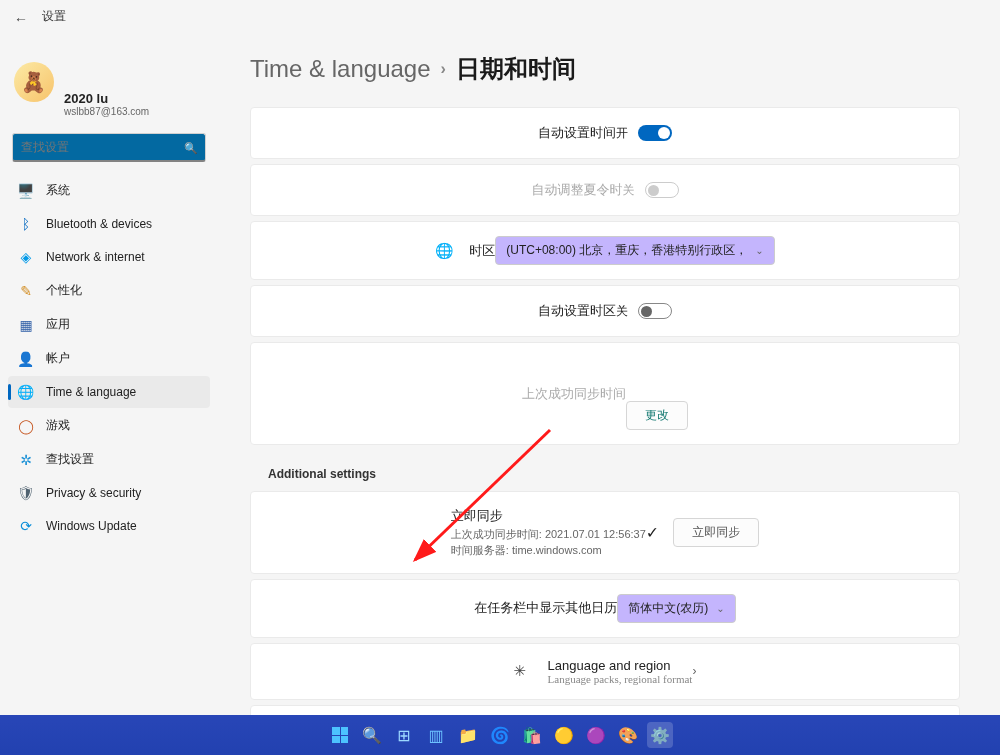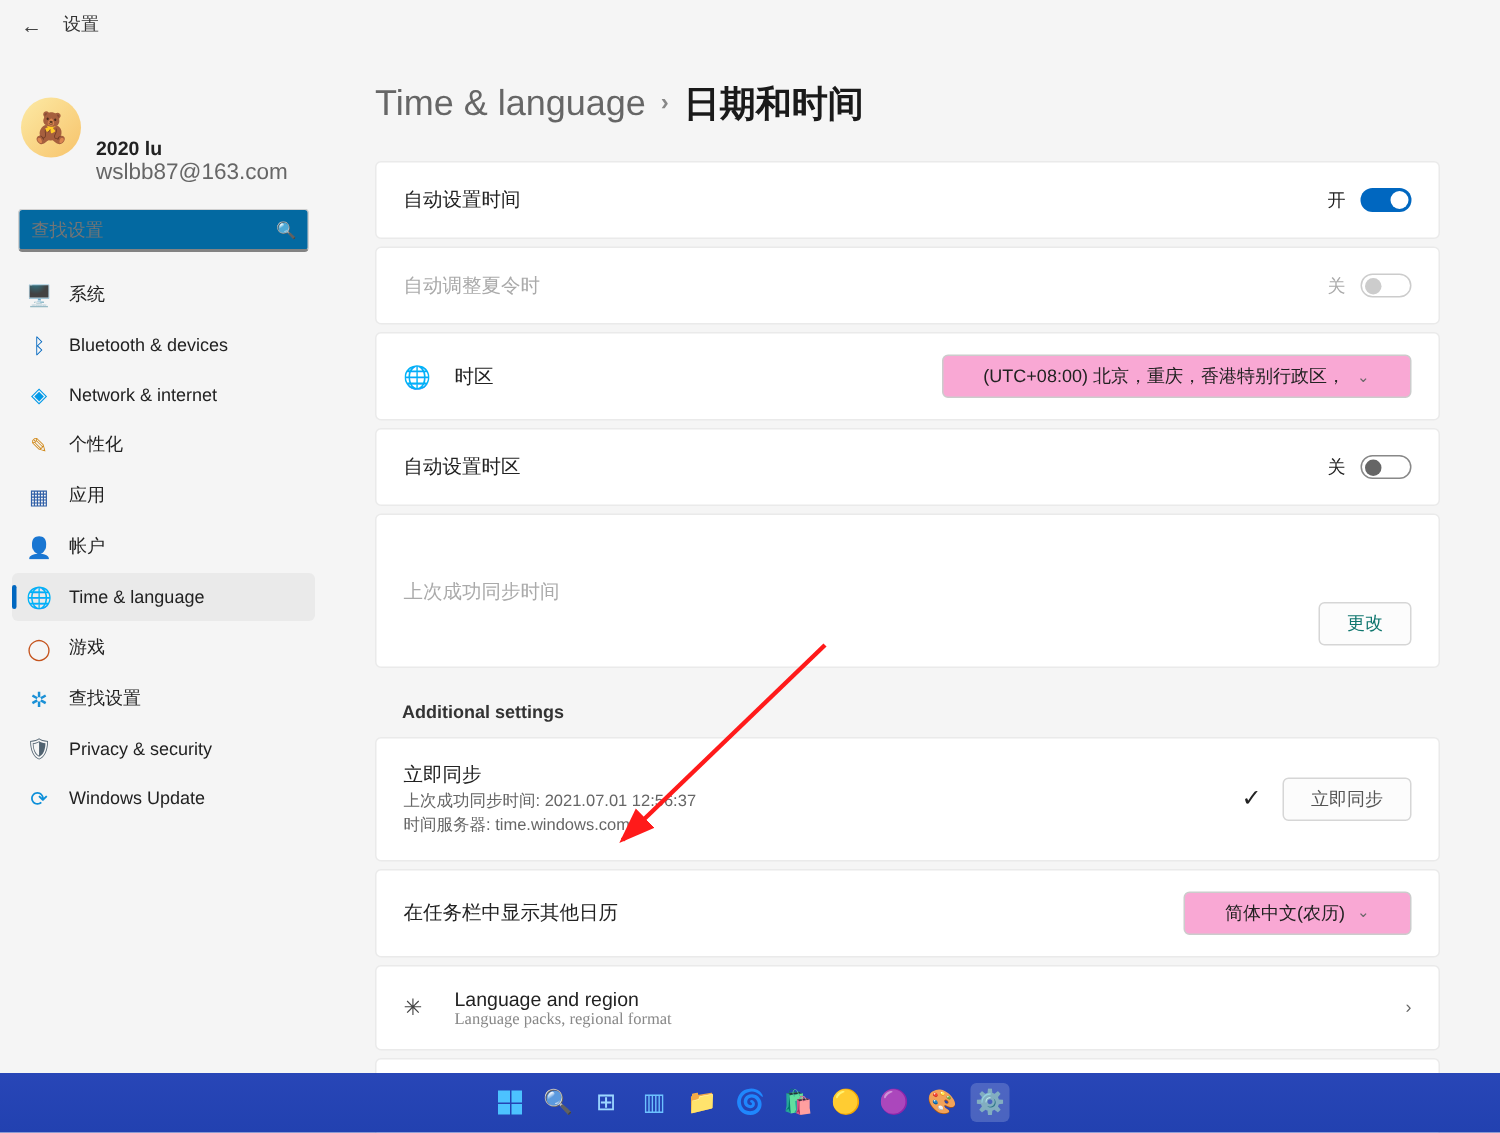--- a/index.html
+++ b/index.html
@@ -6,51 +6,51 @@
 body { width: 1000px; height: 755px; background: #f5f5f5; overflow: hidden; position: relative; }
 
 .header { display: flex; align-items: center; padding: 8px 14px; gap: 14px; font-size: 12px; color: #333; }
 .back-arrow { font-size: 14px; cursor: pointer; color: #444; }
 
 .main-layout { display: flex; width: 100%; height: calc(100% - 30px); }
 .sidebar { width: 218px; flex-shrink: 0; padding: 14px 8px 0 8px; }
 .user-block { display: flex; align-items: center; gap: 10px; padding: 0 6px 16px 6px; }
 .avatar { width: 40px; height: 40px; border-radius: 50%; background: linear-gradient(135deg,#fceaa5,#f7c36b); display:flex; align-items:center; justify-content:center; font-size: 20px; }
 .user-name { font-size: 13px; font-weight: 600; color: #222; margin-top: 44px; }
-.user-email { font-size: 15px; color: #666; }
+.user-email { font-size: 10px; color: #666; }
 .search-box { position: relative; margin: 0 4px 12px 4px; }
 .search-box input { width: 100%; padding: 6px 28px 6px 8px; font-size: 12px; border: 1px solid #d0d0d0; background: #0369a1; border-radius: 3px; border-bottom: 2px solid #838383; }
 .search-box .sicon { position: absolute; right: 8px; top: 50%; transform: translateY(-50%); color: #666; font-size: 11px; }
 
 .nav { list-style: none; }
 .nav li { display: flex; align-items: center; gap: 12px; padding: 8px 10px; font-size: 12px; color: #222; border-radius: 4px; cursor: pointer; margin: 1px 0; position: relative; }
 .nav li.active { background: #eaeaea; }
 .nav li.active::before{ content:""; position:absolute; left:0; top:8px; bottom:8px; width:3px; background:#0067c0; border-radius:2px;}
 .nav-icon { width: 16px; height: 16px; display: inline-flex; align-items: center; justify-content: center; font-size: 14px; }
 .i-system{color:#0067c0;} .i-bt{color:#0067c0;} .i-net{color:#0099e8;} .i-pers{color:#d18a1c;} .i-apps{color:#3160a7;}
 .i-acct{color:#28a3a3;} .i-time{color:#1ea3e4;} .i-game{color:#c5541e;} .i-access{color:#1a90d6;} .i-priv{color:#506270;} .i-wu{color:#0c8fd9;}
 
 .content { flex: 1; padding: 20px 40px 0 32px; overflow-y: auto; }
 .breadcrumb { display: flex; align-items: center; gap: 10px; font-size: 24px; font-weight: 600; color: #1a1a1a; margin-bottom: 22px; }
 .breadcrumb .bc-parent { color: #666; font-weight: 400; }
 .breadcrumb .chev { color: #888; font-size: 16px; }
 
-.tile { background: #fff; border: 1px solid #eaeaea; border-radius: 4px; margin-bottom: 5px; padding: 14px 18px; display: flex; align-items: center; justify-content: space-between; font-size: 13px; color: #222; min-height: 52px; }
+.tile { background: #fff; border: 1px solid #eaeaea; border-radius: 4px; margin-bottom: 5px; padding: 14px 18px; display: flex; align-items: center; justify-content: center; font-size: 13px; color: #222; min-height: 52px; }
 .tile.disabled { color: #aaa; }
 .tile-left { display: flex; align-items: center; gap: 16px; }
 .tile-icon { width: 18px; color: #444; font-size: 15px; }
 .toggle { display: flex; align-items: center; gap: 10px; font-size: 12px; }
 .switch { width: 34px; height: 16px; border-radius: 10px; position: relative; }
 .switch.on { background: #0067c0; }
 .switch.on::after { content:""; position:absolute; right:2px; top:2px; width:12px; height:12px; background:#fff; border-radius:50%; }
 .switch.off { background: #fff; border:1px solid #888; }
 .switch.off::after { content:""; position:absolute; left:2px; top:1.5px; width:11px; height:11px; background:#666; border-radius:50%; }
 .switch.off.dis { border-color:#ccc;} .switch.off.dis::after{background:#ccc;}
 
-.dropdown { border: 1px solid #ccc; background:#f9a8d4; border-radius: 4px; padding: 5px 27px; font-size: 12px; display: flex; align-items: center; gap: 8px; cursor:pointer; min-width:90px;}
+.dropdown { border: 1px solid #ccc; background:#c4b5fd; border-radius: 4px; padding: 5px 10px; font-size: 12px; display: flex; align-items: center; gap: 8px; cursor:pointer; min-width:90px;}
 .dropdown .dv{font-size:12px;}
 .dropdown .dc{font-size:10px; color:#666;}
 .btn { border:1px solid #d6d6d6; background:#fcfcfc; border-radius:4px; padding:5px 18px; font-size:12px; color:#555; cursor:pointer;}
 .btn.dis{color:#0f766e;margin-top:44px;}
 
 .section-h { font-size: 12px; font-weight: 600; color: #333; margin: 22px 0 10px 18px; }
 
 .sync-block { line-height:1.5; }
 .sync-sub { font-size: 11px; color: #666; }
 .sync-right { display:flex; align-items:center; gap:14px; }

